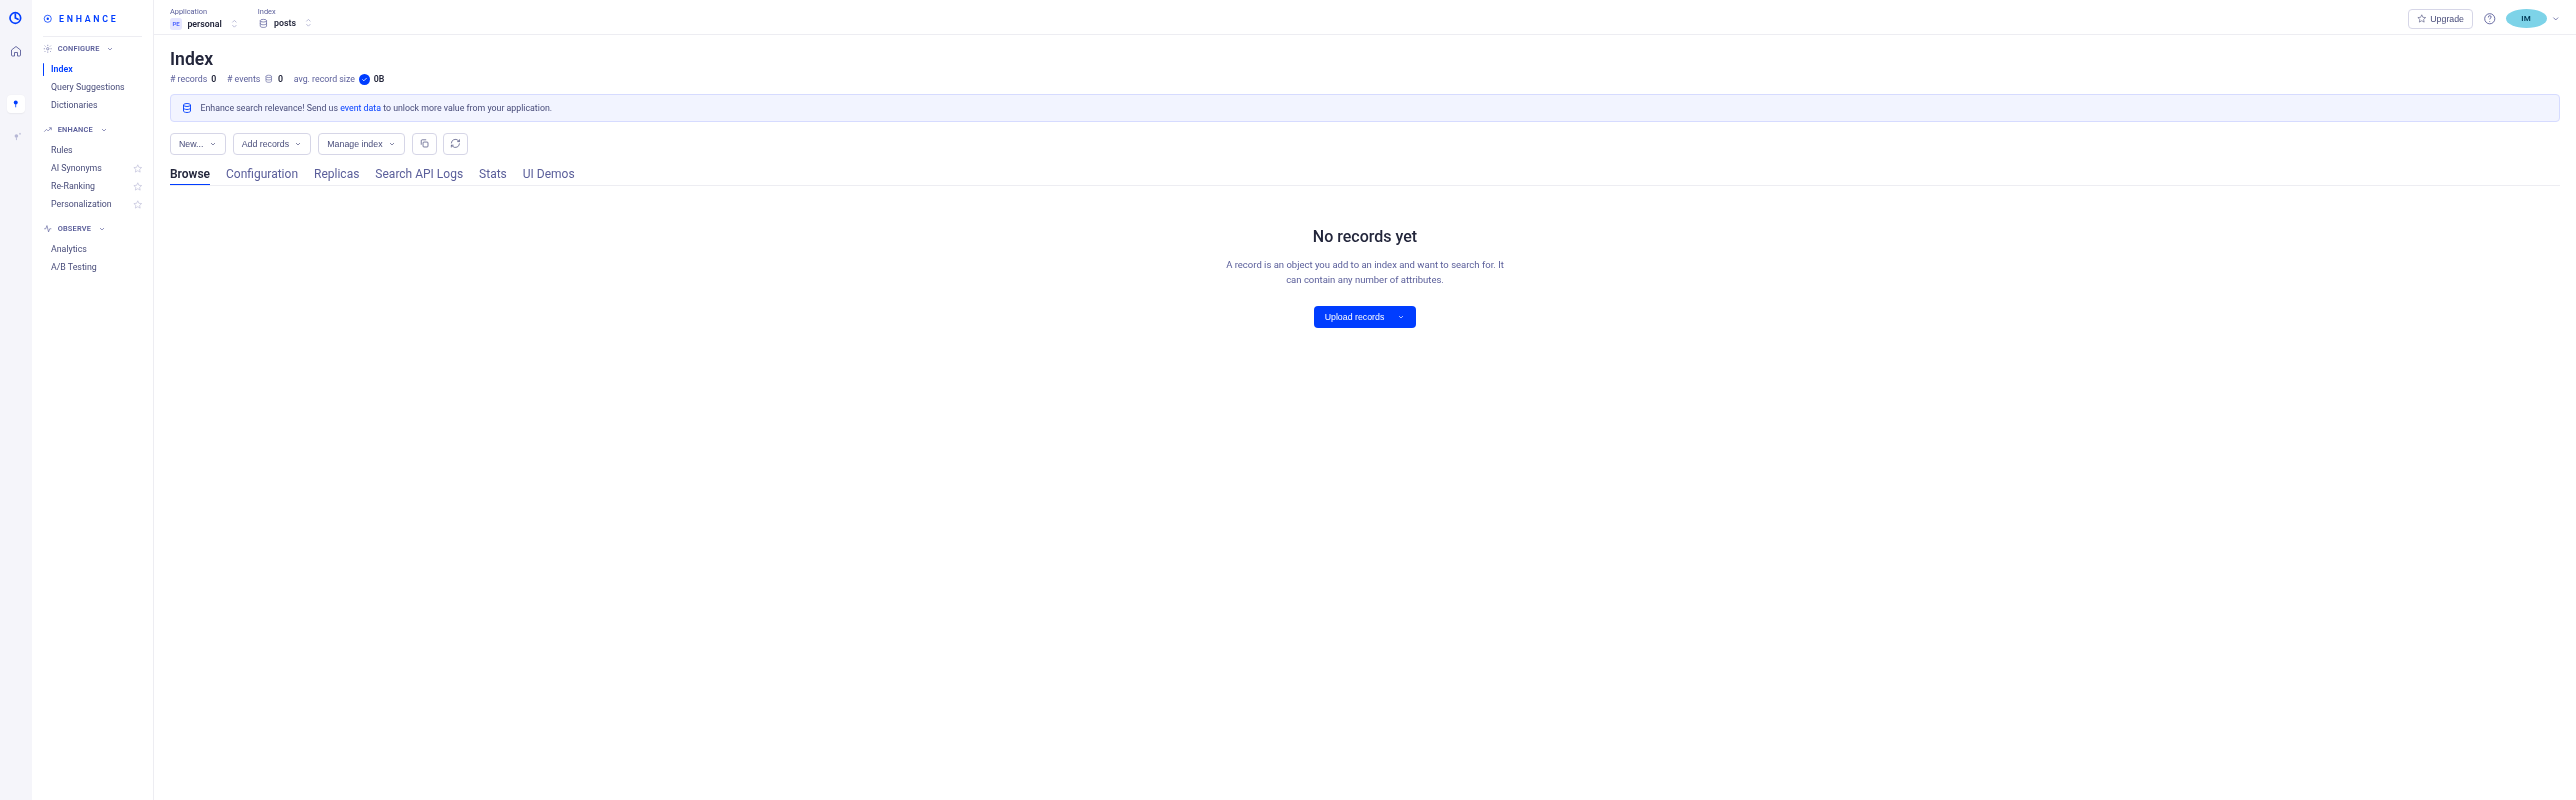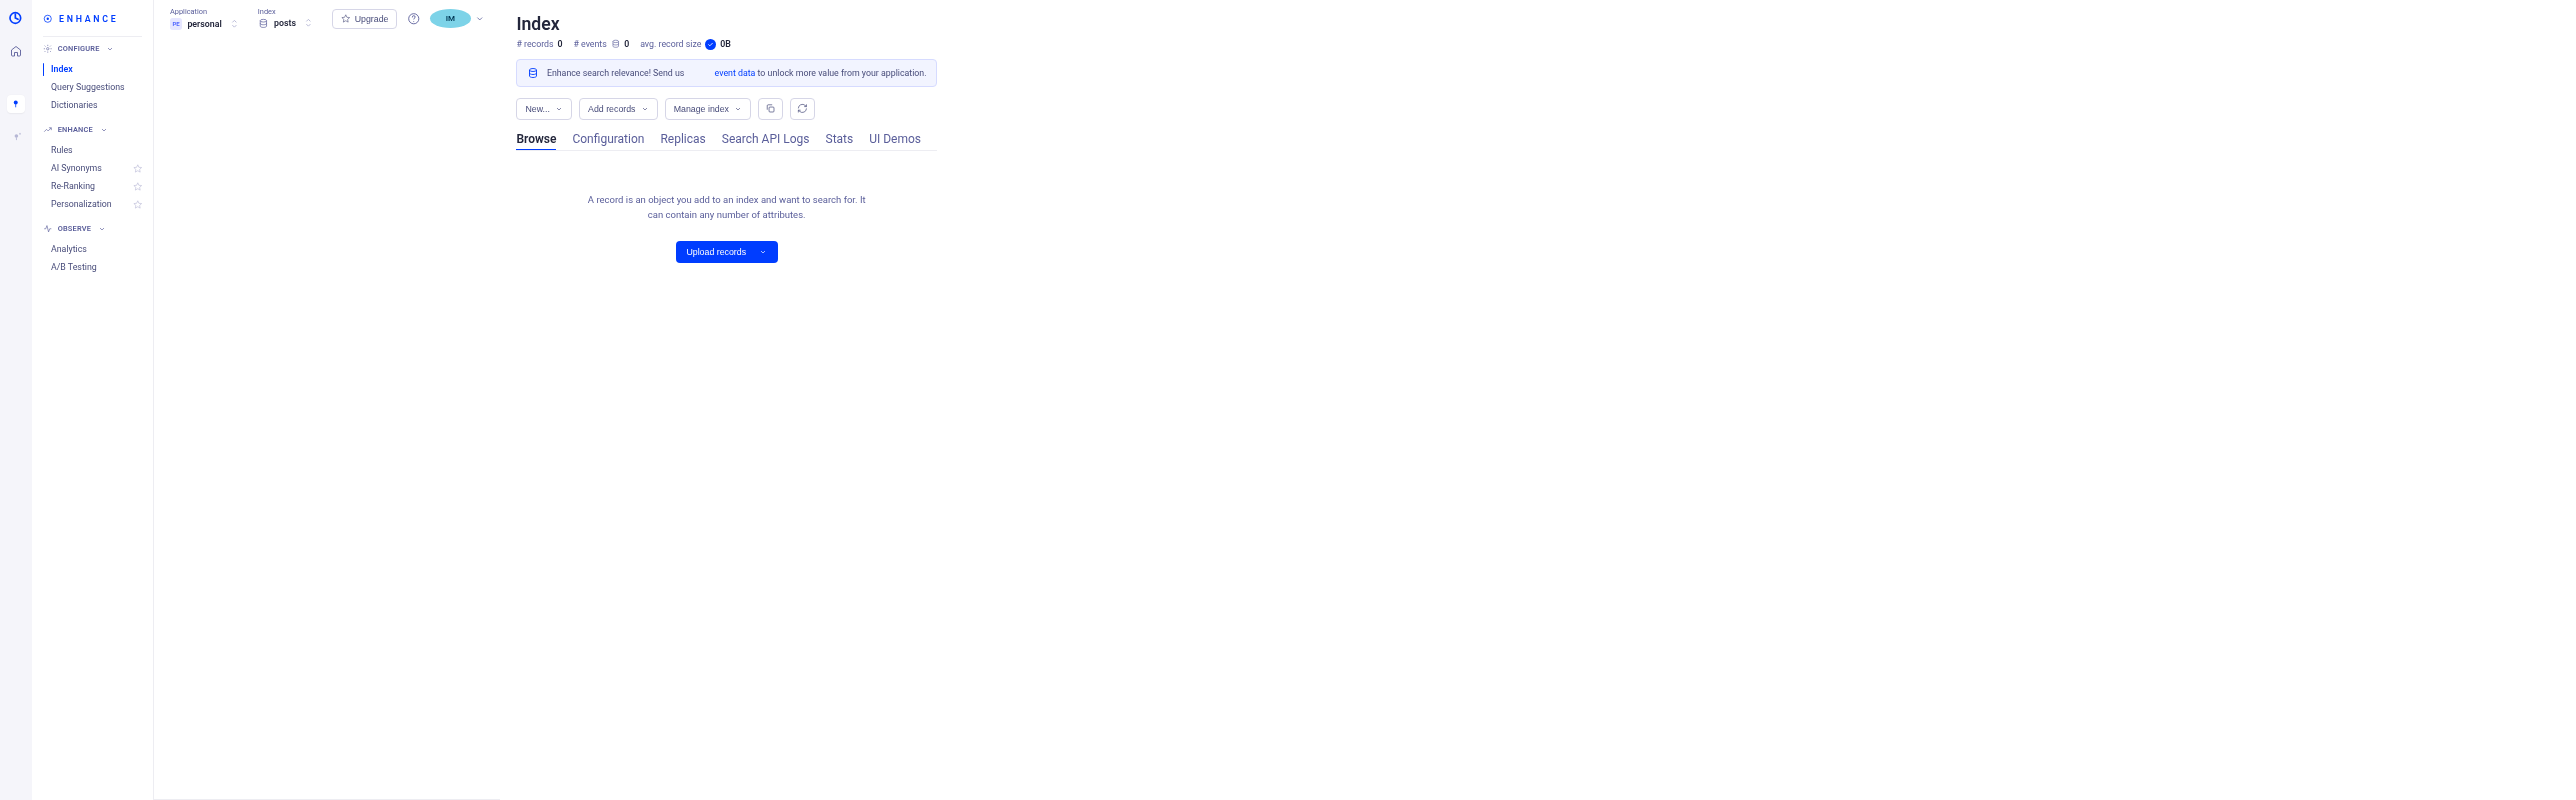--- a/index.html
+++ b/index.html
@@ -17,42 +17,42 @@
 .sidebar .divider { height:0.7px; background:#ededf2; margin:0 10.8px;}
 .side-section { padding-top:4px;}
 .side-head { display:flex; align-items:center; gap:5.4px; padding:4px 10.8px; color:#5a5e9a; font-size:7.4px; font-weight:600; letter-spacing:0.2px; cursor:pointer;}
 .side-head svg.ic { width:9.5px; height:9.5px;}
 .side-head svg.chev { width:8px; height:8px; margin-left:1.4px;}
 .side-items { padding:2.7px 0;}
 .side-item { display:flex; align-items:center; padding:4px 10.8px 4px 19px; color:#484c7a; font-size:8.8px; cursor:pointer; position:relative; gap:5.4px;}
 .side-item.active { color:#003dff; font-weight:600;}
 .side-item.active::before { content:''; position:absolute; left:10.8px; top:2.7px; bottom:2.7px; width:1.4px; background:#003dff; border-radius:1.4px;}
 .side-item .star { margin-left:auto; color:#b6b7d5; }
-.main { flex:1; background:#fff; display:flex; flex-direction:row; overflow:auto;}
+.main { flex:1; background:#fff; display:flex; flex-direction:column; overflow:auto;}
 .topbar { display:flex; align-items:flex-start; padding:6.8px 16px 0; border-bottom:0.7px solid #ededf2; min-height:35px;}
 .selector { margin-right:20px;}
 .selector .lbl { font-size:7.4px; color:#5a5e9a; margin-bottom:2px;}
 .selector .val { display:flex; align-items:center; gap:5.4px; font-size:8.8px; font-weight:600; cursor:pointer;}
 .badge-sq { width:12px; height:12px; border-radius:2.7px; display:flex; align-items:center; justify-content:center; font-size:6px; font-weight:700;}
 .badge-app { background:#e6e6ff; color:#5468ff;}
 .idx-ic { color:#5a5e9a;}
 .updown { color:#b6b7d5; margin-left:4px;}
 .topbar .spacer { flex:1;}
 .upgrade { display:flex; align-items:flex-start; gap:4px; border:0.7px solid #d6d6e7; border-radius:4px; padding:4px 8px; font-size:8.8px; color:#484c7a; cursor:pointer; margin-top:2.7px; background:#fff;}
 .help { width:13.5px; height:13.5px; margin:5.4px 9.5px 0; color:#5a5e9a; cursor:pointer;}
 .avatar { width:41px; height:19px; border-radius:50%; background:#7dd3e8; color:#003a57; display:flex; align-items:center; justify-content:center; font-size:8px; font-weight:600; margin-top:2.7px; cursor:pointer;}
 .av-chev { color:#5a5e9a; margin:6.8px 0 0 4px; cursor:pointer;}
 .content { padding:13.5px 16px;}
 h1.page { font-size:17.6px; font-weight:600; margin-bottom:5.4px;}
 .stats { display:flex; align-items:flex-start; gap:4px; font-size:8.8px; color:#5a5e9a; margin-bottom:9.5px; flex-wrap:wrap;}
 .stats .val { color:#23263b; font-weight:600; margin-right:6.8px;}
 .stats .db-ic { color:#5a5e9a;}
 .checkmark { width:10.8px; height:10.8px; background:#003dff; border-radius:50%; display:inline-flex; align-items:center; justify-content:center; color:#fff;}
 .banner { display:flex; align-items:center; gap:8px; background:#f2f4ff; border:0.7px solid #d6dbff; border-radius:4px; padding:6.8px 9.5px; font-size:8.8px; color:#484c7a; margin-bottom:10.8px;}
-.banner a { color:#003dff; text-decoration:none;margin-left:28px;}
+.banner a { color:#003dff; text-decoration:none;}
 .banner .bic { color:#003dff;}
 .actions { display:flex; gap:6.8px; margin-bottom:12px;}
 .btn { display:flex; align-items:center; gap:5.4px; border:0.7px solid #d6d6e7; background:#fff; border-radius:4px; padding:4.7px 8px; font-size:8.8px; color:#484c7a; cursor:pointer;}
 .btn.icon-only { padding:4.7px 6px;}
 .tabs { display:flex; gap:16px; border-bottom:0.7px solid #ededf2;}
 .tab { padding:0 0 4px; font-size:12px; color:#5a5e9a; cursor:pointer; position:relative;}
 .tab.active { color:#23263b; font-weight:600;}
 .tab.active::after { content:''; position:absolute; left:0; right:0; bottom:-0.7px; height:1.4px; background:#003dff;}
 .empty { text-align:center; padding:41px 13.5px 27px;}
 .empty h2 { font-size:16px; font-weight:500; margin-bottom:10.8px; color:#23263b;}
@@ -297,20 +297,21 @@
       <div class="tabs" id="tabs">
           <div class="tab active">Browse</div>
           <div class="tab">Configuration</div>
           <div class="tab">Replicas</div>
           <div class="tab">Search API Logs</div>
           <div class="tab">Stats</div>
           <div class="tab">UI Demos</div>
         </div>
 
       <div class="empty">
+        <h2>No records yet</h2>
         <p>A record is an object you add to an index and want to search for. It can contain any number of attributes.</p>
         <button class="primary">
           <span>Upload records</span>
           <svg width="8" height="8" viewBox="0 0 24 24" fill="none">
               <path d="M6 9l6 6 6-6" stroke="white" stroke-width="2"></path>
             </svg>
         </button>
       </div>
     </div>
   </div>

